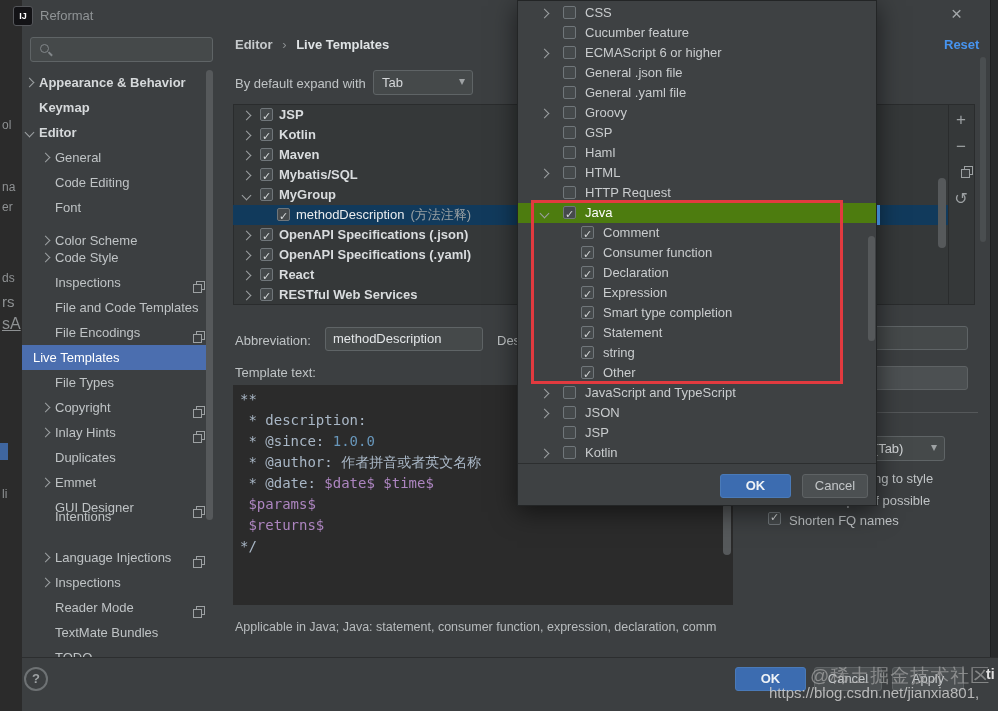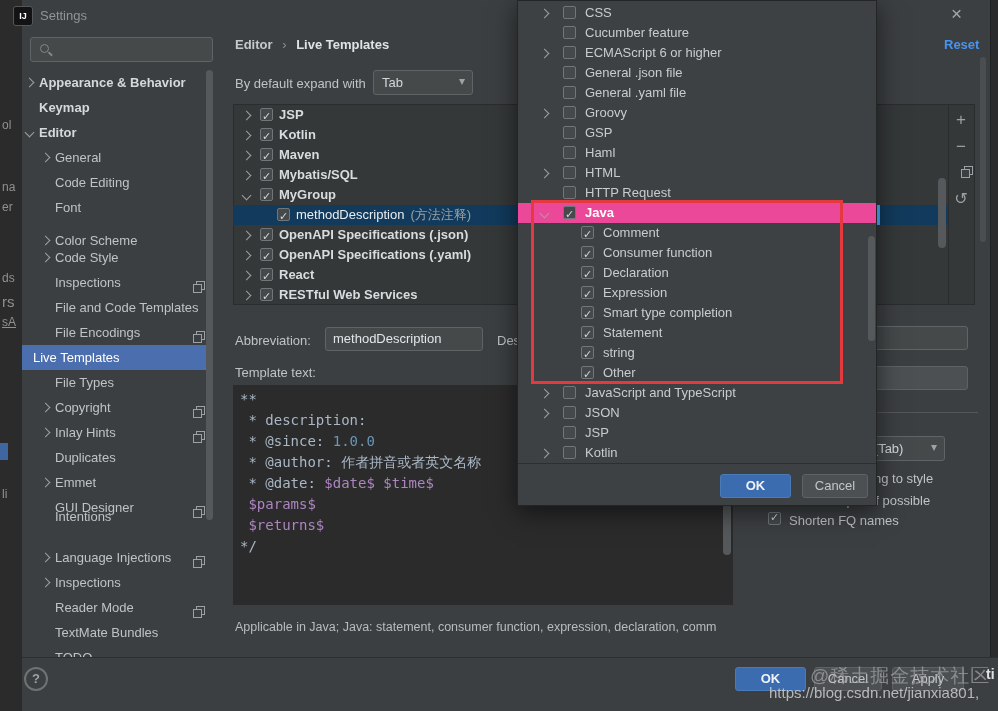--- a/index.html
+++ b/index.html
@@ -24,21 +24,21 @@
   
   .trow{position:absolute;left:0;width:715px;height:20px;line-height:20px;}
   .trow.sel{background:#113a5c;}
   .trow .chev{top:7px;left:10px;}
   .trow .cb{top:3px;}
   .trow .tlabel{position:absolute;top:0;font-weight:bold;color:#d9dcde;white-space:nowrap;}
   .trow .tlabel.child{font-weight:normal;color:#eaedef;}
   .trow .suffix{color:#9aa0a3;font-weight:normal;margin-left:6px;}
   
   .crow{position:absolute;left:0;width:358px;height:20px;line-height:20px;}
-  .crow.sel{background:#ec4899;font-weight:bold;}
+  .crow.sel{background:#4d7c0f;}
   .crow .chev{top:7px;left:23px;}
   .crow .cb{top:3px;}
   .crow .clabel{position:absolute;top:0;color:#c9ccce;white-space:nowrap;}
   .crow.sel .clabel{color:#fff;}
   
   .field{position:absolute;background:#45494a;border:1px solid #5f6466;border-radius:3px;box-sizing:border-box;color:#e3e6e8;padding:3px 7px;font-size:13px;}
   .btn{position:absolute;height:24px;box-sizing:border-box;border:1px solid #5e6264;background:#4c5052;color:#c3c6c8;border-radius:3px;text-align:center;line-height:21px;font-size:13px;}
   .btn.primary{background:#3c6cb0;border-color:#4a7ab8;color:#eef2f6;font-weight:bold;}
   .combo{position:absolute;background:#45494a;border:1px solid #5f6466;border-radius:3px;box-sizing:border-box;color:#d4d7d9;}
   .combo .arrow{position:absolute;right:7px;top:3px;color:#9ea2a4;font-family:"DejaVu Sans",sans-serif;font-size:12px;}
@@ -59,30 +59,30 @@
 <body>
 
 <div id="root">
 
   <div class="abs" id="left-strip" style="left:0;top:0;width:22px;height:711px;background:#2b2b2b;">
       <div style="position: absolute; left: 2px; top: 118px; color: rgb(142, 145, 147); font-size: 12px;">ol</div>
       <div style="position: absolute; left: 2px; top: 180px; color: rgb(142, 145, 147); font-size: 12px;">na</div>
       <div style="position: absolute; left: 2px; top: 200px; color: rgb(142, 145, 147); font-size: 12px;">er</div>
       <div style="position: absolute; left: 2px; top: 271px; color: rgb(142, 145, 147); font-size: 12px;">ds</div>
       <div style="position: absolute; left: 2px; top: 293px; color: rgb(142, 145, 147); font-size: 15px;">rs</div>
-      <div style="position: absolute; left: 2px; top: 315px; color: rgb(142, 145, 147); font-size: 12px; text-decoration: underline;">sA</div>
+      <div style="position: absolute; left: 2px; top: 315px; color: rgb(142, 145, 147); font-size: 16px; text-decoration: underline;">sA</div>
       <div style="position: absolute; left: 2px; top: 487px; color: rgb(142, 145, 147); font-size: 12px;">li</div>
     </div>
   <div class="abs" style="left:0;top:443px;width:8px;height:17px;background:#3f66a0;"></div>
 
   <div class="abs" style="left:990px;top:0;width:8px;height:711px;background:#292b2c;border-left:1px solid #1f2122;"></div>
   <div class="scrollthumb" style="left:980px;top:57px;width:6px;height:185px;background:#4a4e50;"></div>
 
   <div class="abs" style="left:13px;top:6px;width:18px;height:18px;background:#131316;border:1px solid #54565a;border-radius:3px;color:#fff;font-weight:bold;font-size:9px;text-align:center;line-height:18px;">IJ</div>
-  <div class="abs" style="left:40px;top:8px;color:#909496;">Settings</div>
+  <div class="abs" style="left:40px;top:8px;color:#909496;">Reformat</div>
   <div class="abs" style="left:951px;top:3px;font-size:19px;color:#a3a7a9;">×</div>
 
   <div class="abs" style="left:30px;top:37px;width:183px;height:25px;background:#45494a;border:1px solid #5f6466;border-radius:3px;box-sizing:border-box;">
     <span class="mag"></span>
   </div>
 
   <div id="sidebar-tree">
       <div class="srow" style="top: 2px;">
         <span class="chev" style="left: 4px;"></span>
         <span class="slabel bold" style="left: 17px;">Appearance &amp; Behavior</span>

